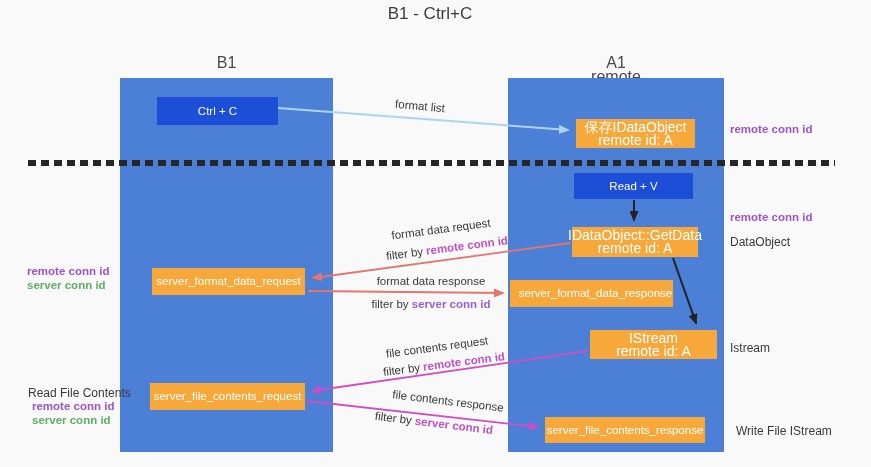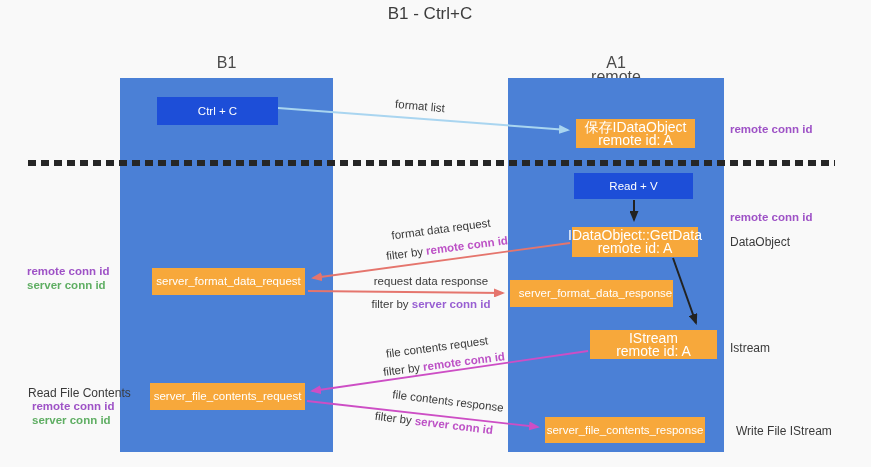--- a/index.html
+++ b/index.html
@@ -127,21 +127,21 @@
     <span>server_file_contents_response</span>
   </div>
 
   <div class="flow-label" style="left:420px;top:106px;--r:5deg;">format list</div>
 
   <div class="flow-label" style="left:441px;top:229px;--r:-7.5deg;">format data request</div>
   <div class="flow-label" style="left:447px;top:248px;--r:-7.5deg;">
     <span>filter by </span><span class="filter-orchid">remote conn id</span>
   </div>
 
-  <div class="flow-label" style="left:431px;top:281px;">request data response</div>
+  <div class="flow-label" style="left:431px;top:281px;">format data response</div>
   <div class="flow-label" style="left:431px;top:304px;">
     <span>filter by </span><span class="filter-violet">server conn id</span>
   </div>
 
   <div class="flow-label" style="left:437px;top:347px;--r:-7.5deg;">file contents request</div>
   <div class="flow-label" style="left:444px;top:364px;--r:-7.5deg;">
     <span>filter by </span><span class="filter-orchid">remote conn id</span>
   </div>
 
   <div class="flow-label" style="left:448px;top:401px;--r:7deg;">file contents response</div>

